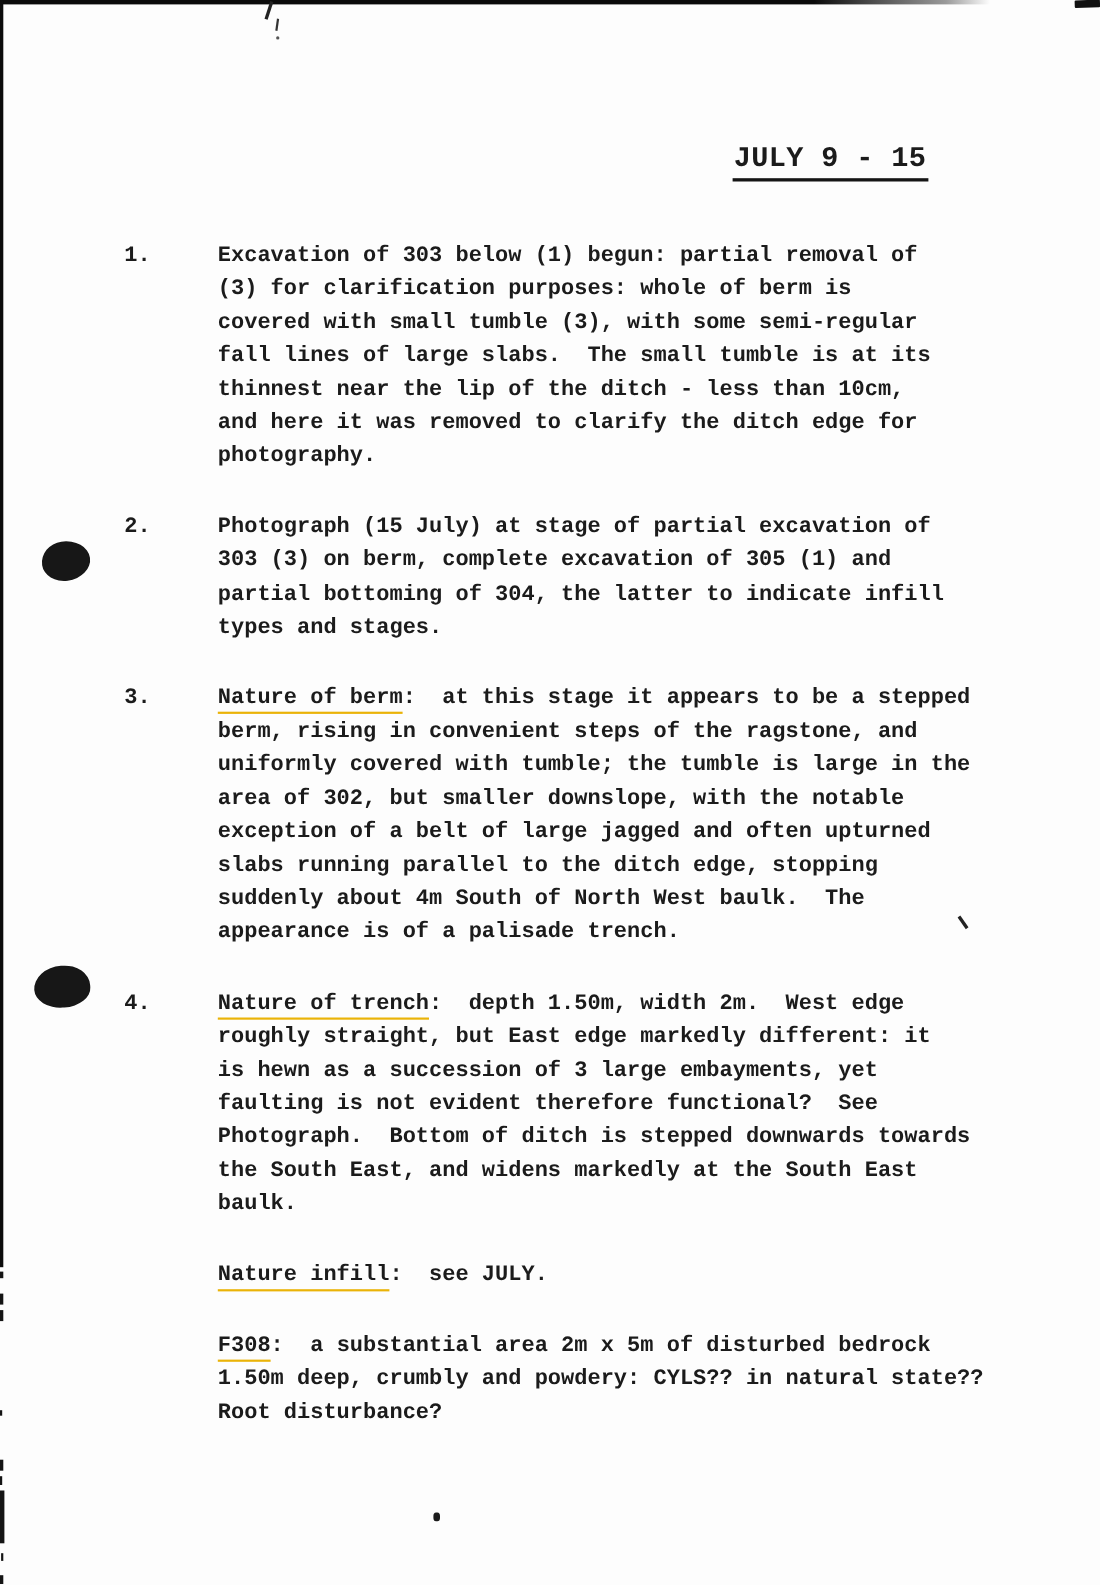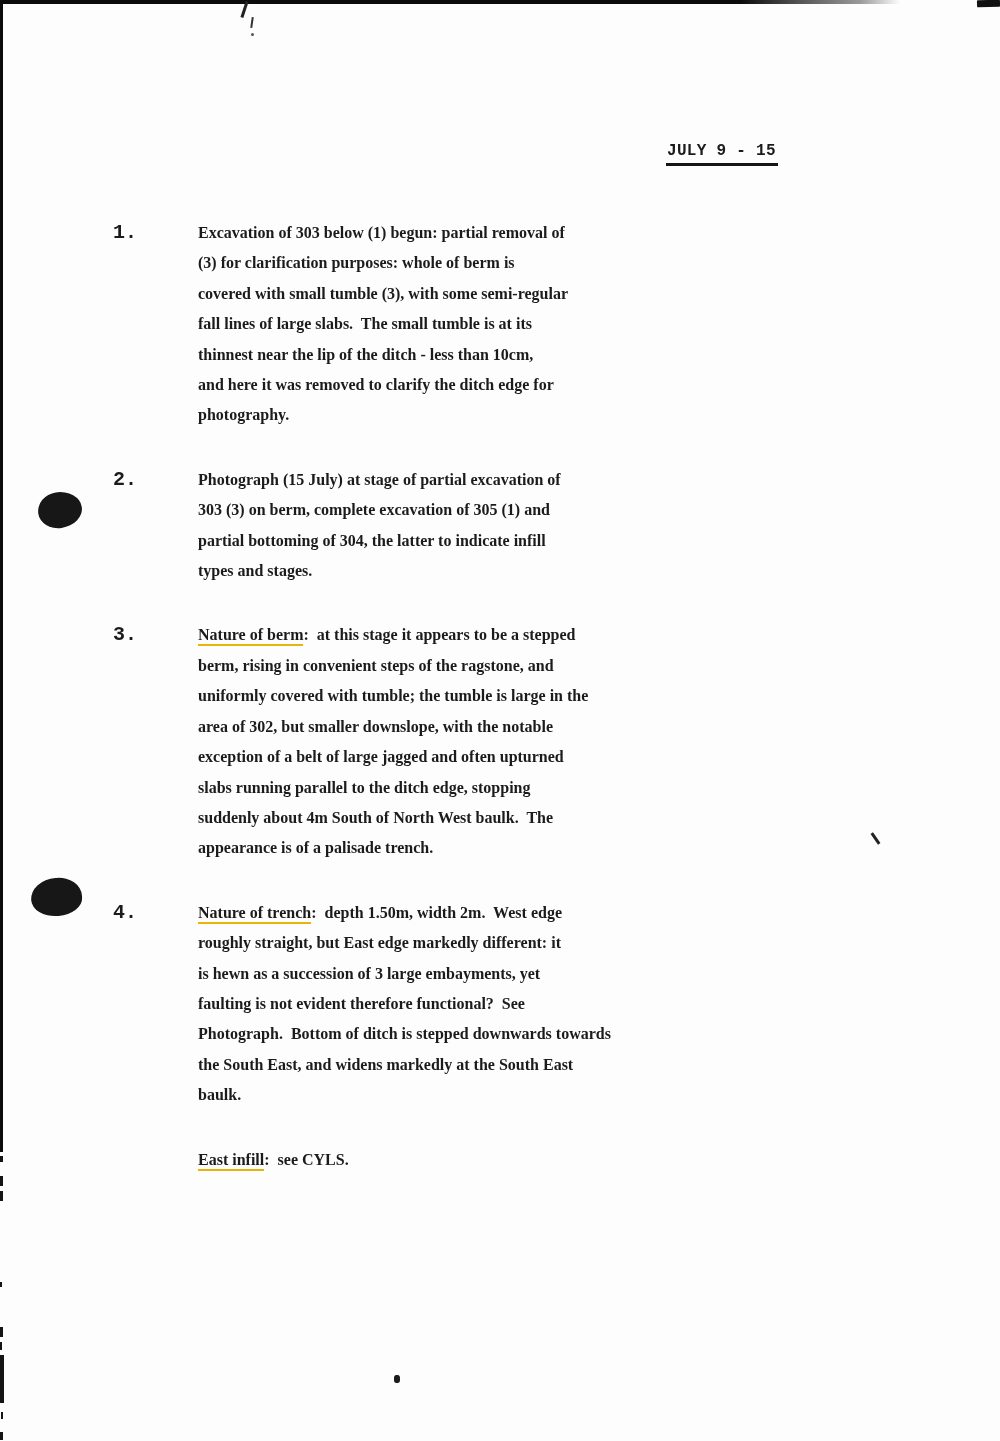--- a/index.html
+++ b/index.html
@@ -27,29 +27,29 @@
 
   
   .mark-top-slash { position:absolute; left:243px; top:1px;  width:3px; height:17px; background:#222; transform:rotate(18deg); }
   .mark-top-tick  { position:absolute; left:251px; top:17px; width:2px; height:11px; background:#333; transform:rotate(8deg); }
   .mark-top-dot   { position:absolute; left:251px; top:33px; width:3px; height:3px;  background:#555; border-radius:50%; }
   .mark-right     { position:absolute; left:874px; top:832px; width:3px; height:13px; background:#222; transform:rotate(-35deg); }
   .mark-bottom    { position:absolute; left:394px; top:1375px; width:6px; height:8px; background:#1b1b1b; border-radius:40%; }
 
   
   .heading {
-    position:absolute; top:142px; left:666px;
-    font-size:16px; font-weight:bold; letter-spacing:0.3px;
+    position:absolute; top:129px; left:666px;
+    font-size:26px; font-weight:bold; letter-spacing:0.3px;
     border-bottom:3px solid #151515; padding:0 2px 3px 1px;
     white-space:pre;
   }
   .sections { position:absolute; top:218px; left:113px; width:840px; }
   .section  { display:flex; margin-bottom:34px; }
   .num  { flex:none; width:85px; font-size:20px; font-weight:bold; line-height:30.4px; }
-  .body { white-space:pre; font-size:16px; font-weight:bold; line-height:30.4px;font-family:Liberation Serif, serif; }
+  .body { white-space:pre; font-size:20px; font-weight:bold; line-height:30.4px; }
   .ul   { border-bottom:2px solid #eab308; padding-bottom:1px; }
 </style>
 </head>
 <body>
 
 <div class="page">
 
   <div class="border-top"></div>
   <div class="border-left"></div>
   <div class="bl-dash" style="left:0;top:1156px;width:3px;height:6px;"></div>
@@ -107,20 +107,23 @@
         <div class="body"><span class="ul">Nature of trench</span><span>:  depth 1.50m, width 2m.  West edge
 roughly straight, but East edge markedly different: it
 is hewn as a succession of 3 large embayments, yet
 faulting is not evident therefore functional?  See
 Photograph.  Bottom of ditch is stepped downwards towards
 the South East, and widens markedly at the South East
 baulk.</span></div>
       </div>
       <div class="section">
         <div class="num"></div>
-        <div class="body"><span class="ul">East infill</span><span>:  see CYLS.</span></div>
+        <div class="body"><span class="ul">Nature infill</span><span>:  see JULY.</span></div>
       </div>
       <div class="section">
         <div class="num"></div>
+        <div class="body"><span class="ul">F308</span><span>:  a substantial area 2m x 5m of disturbed bedrock
+1.50m deep, crumbly and powdery: CYLS?? in natural state??
+Root disturbance?</span></div>
       </div>
     </div>
 
 </div>
 
 </body></html>

